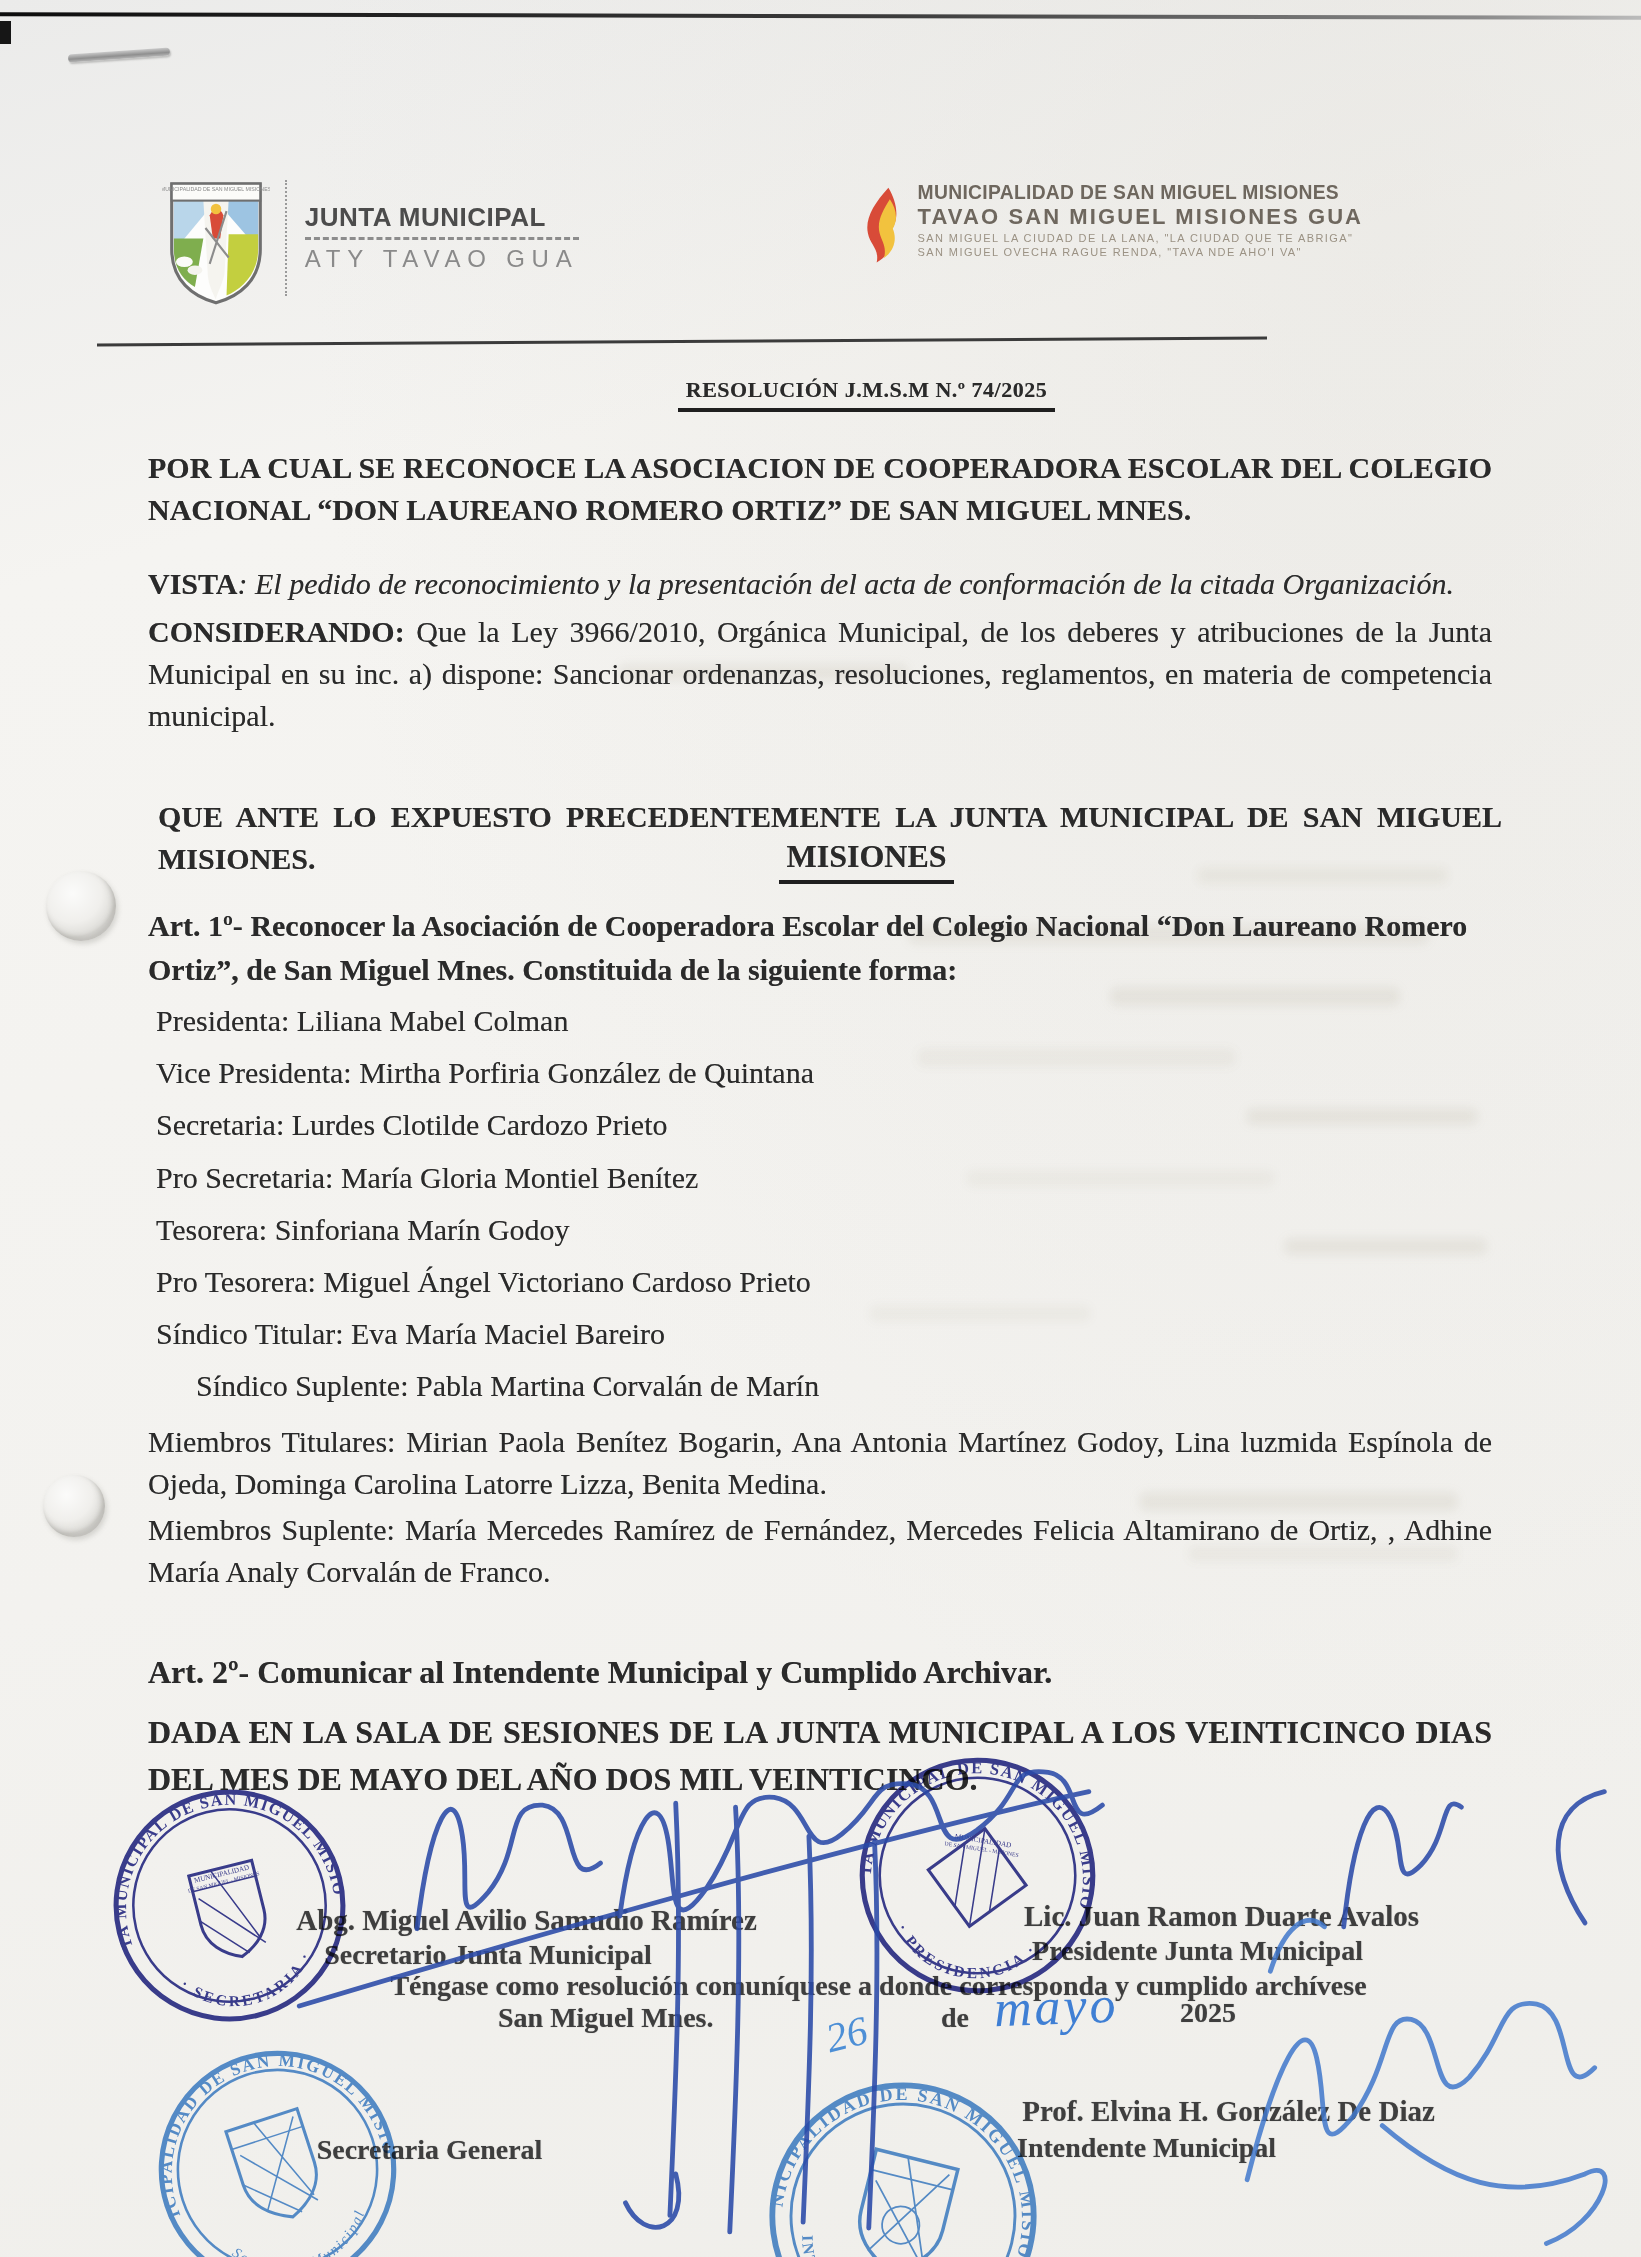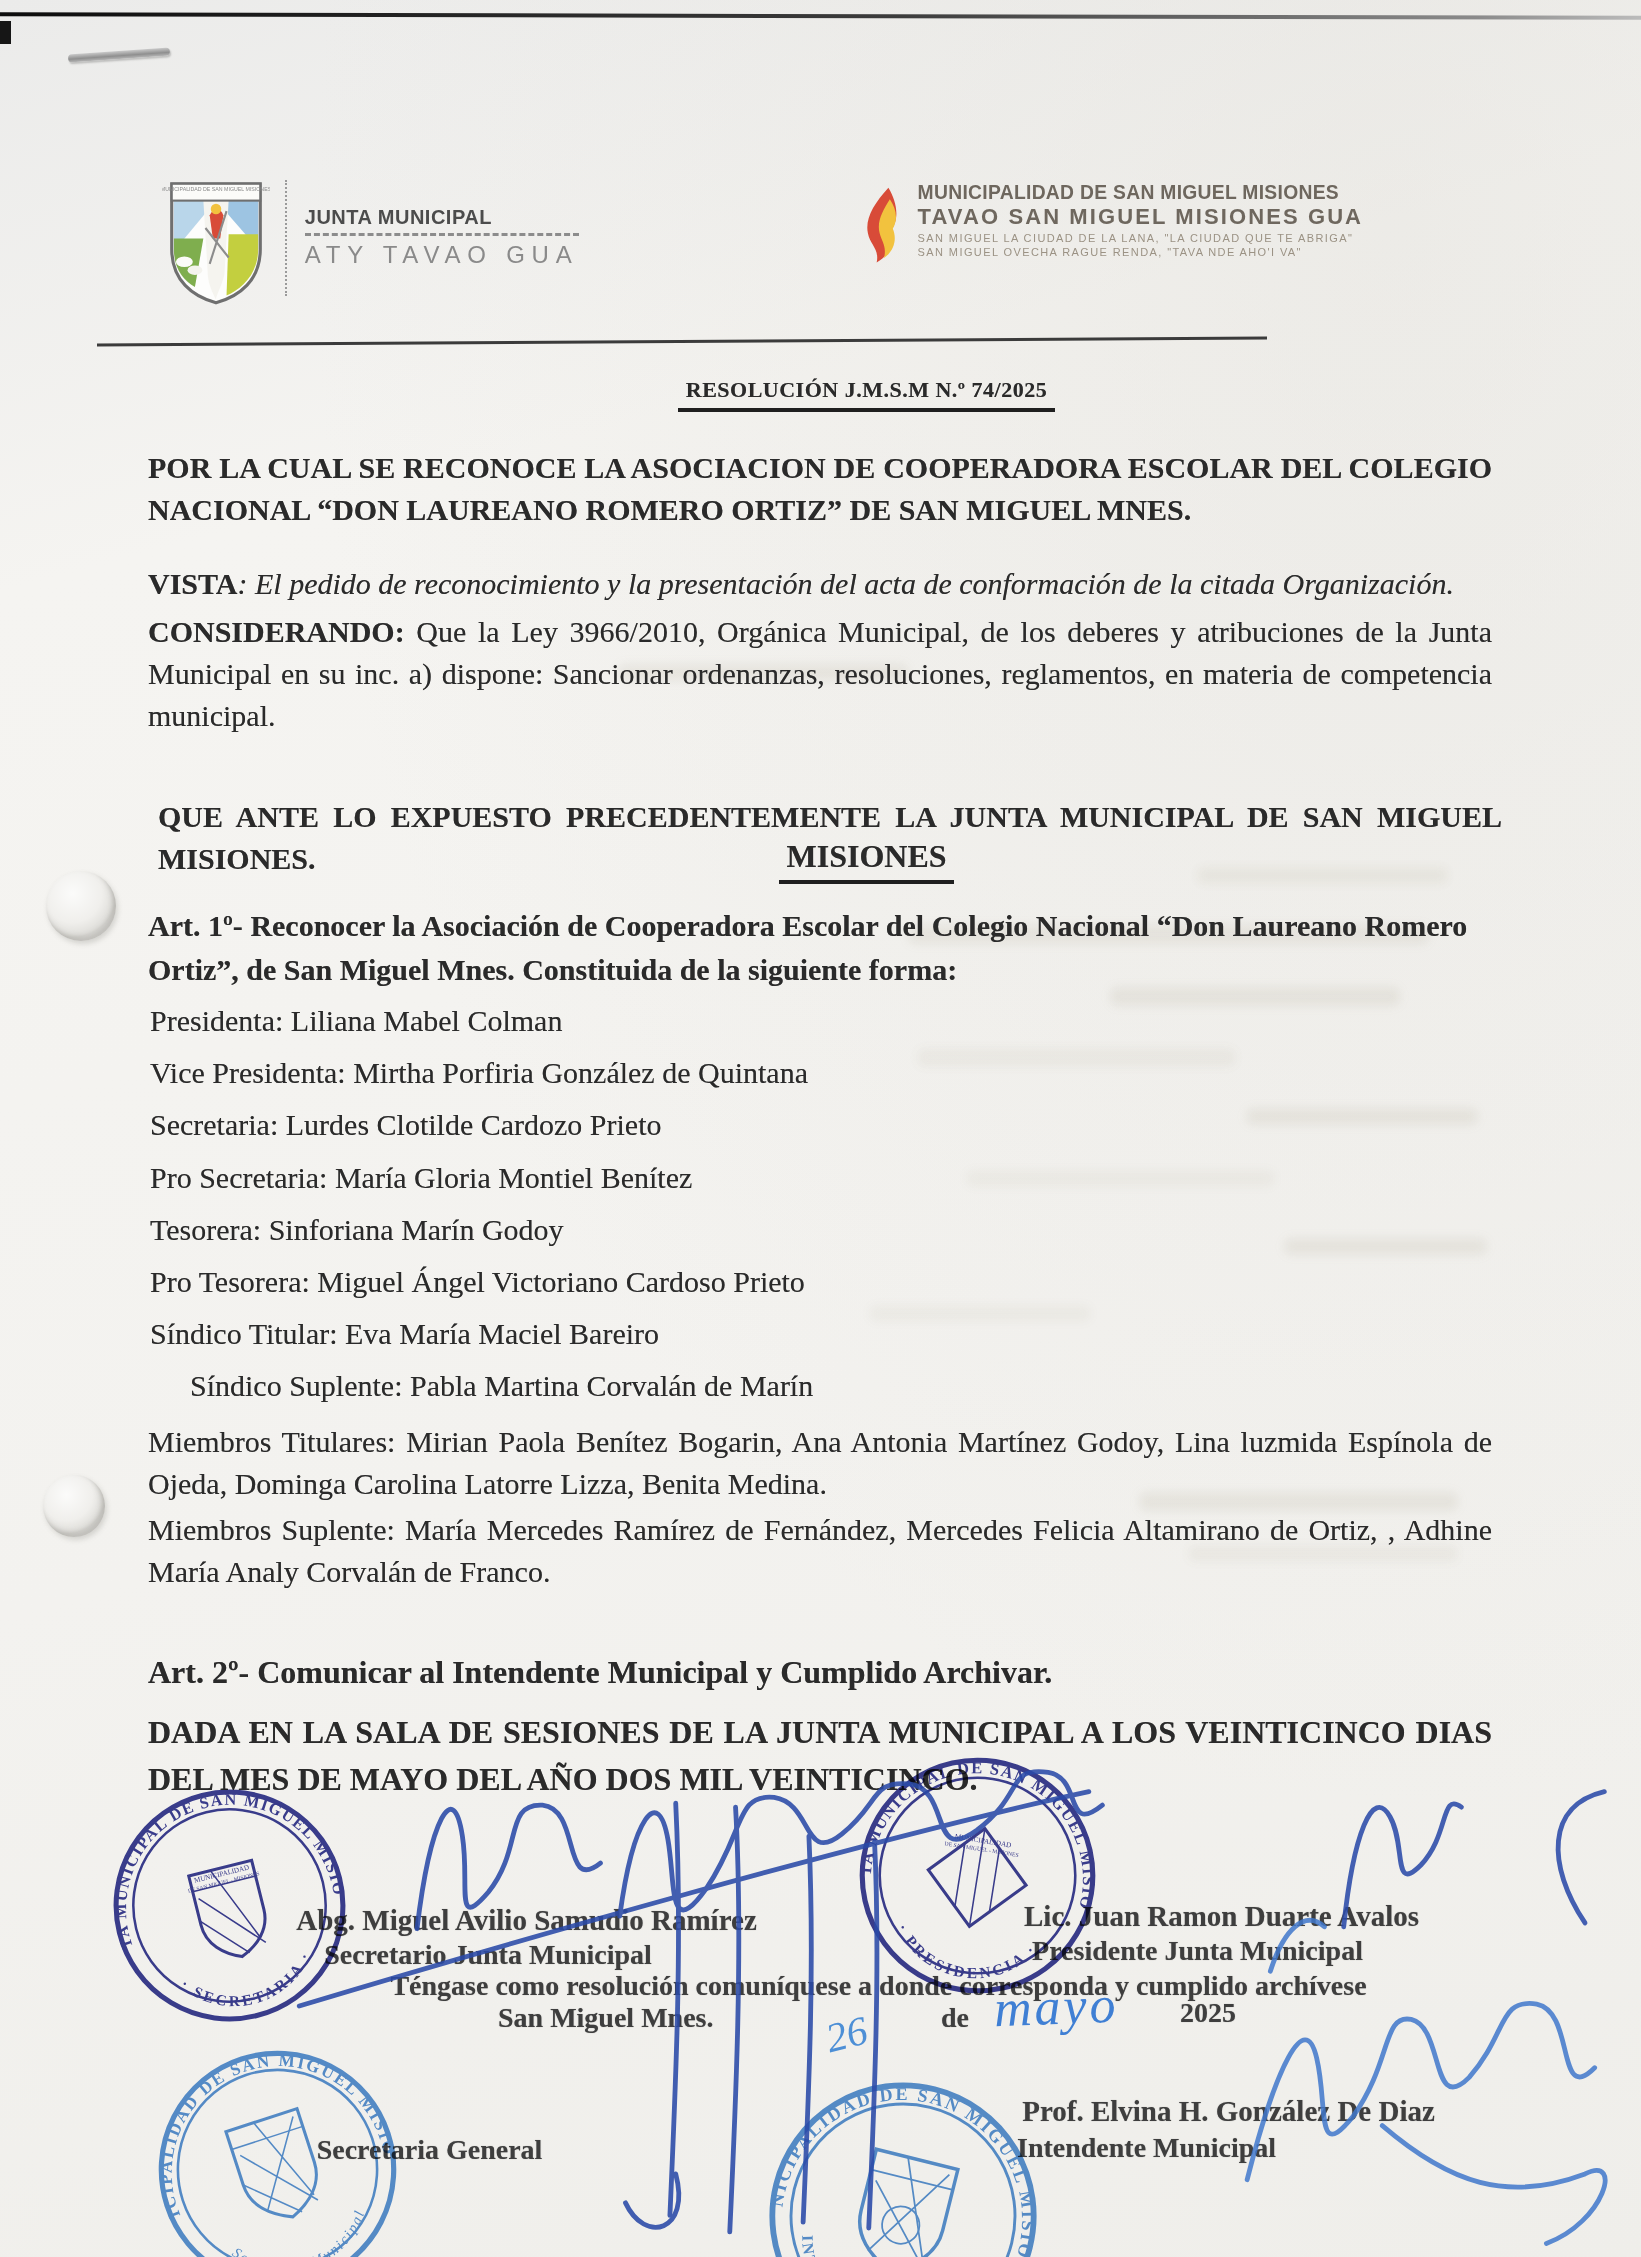--- a/index.html
+++ b/index.html
@@ -11,41 +11,41 @@
     overflow:hidden;
     font-family:"Liberation Serif", serif;
     color:#2b2b2b;
   }
   .tb{position:absolute; color:#2a2a2a; text-shadow:0 0 0.6px rgba(20,20,20,.45);}
   .just{text-align:justify;}
   .b{font-weight:bold;}
   .i{font-style:italic;}
   .center{text-align:center;}
   .body-par{left:148px; width:1344px; font-size:30px; line-height:42px;}
-  .member{left:150px; font-size:30px;}
+  .member{left:156px; font-size:30px;}
   .sig-label{font-weight:bold; font-size:28px; color:#3e3e3e; text-shadow:0 0 1px rgba(40,40,40,.4);}
   .underline-thick{display:inline-block; border-bottom:4.8px solid #1f1f1f; padding:0 7.7px 4.8px 7.7px;}
   .stamp{position:absolute; mix-blend-mode:multiply; opacity:.92;}
   .stamp text{fill:currentColor;}
   .stamp-navy{color:#2b2e8c;}
   .stamp-blue{color:#4b8ad2;}
   .smudge{position:absolute; background:rgba(135,128,96,.10); filter:blur(4.8px); border-radius:7.7px;}
   .emboss{position:absolute; border-radius:50%;
     background:radial-gradient(circle at 38% 32%, #fbfbfa 0%, #f0efec 45%, #dddcd8 68%, rgba(210,209,205,0) 76%);
     box-shadow:inset -2.9px -3.9px 5.8px rgba(150,148,142,.55), 1.9px 2.9px 4.8px rgba(120,118,112,.25);}
   .scanline-top{position:absolute; left:0; top:13.5px; width:1641px; height:3.9px;
     background:linear-gradient(to right,#0d0d0d,#3c3c3c 55%,#8a8a8a 90%,#bbb); transform:rotate(.12deg);}
   .scantick{position:absolute; left:0; top:21px; width:10.6px; height:23px; background:#161616;}
   .staple{position:absolute; left:68px; top:51px; width:102px; height:7.7px; border-radius:3.9px;
     background:linear-gradient(#c9c9c9,#8f8f8f 60%,#b5b5b5); transform:rotate(-4deg);
     box-shadow:1px 1.9px 1.9px rgba(0,0,0,.2);}
   .logo-left{position:absolute; left:162px; top:169px; display:flex; align-items:center;}
   .logo-divider{width:0; border-left:2.9px dotted #9a9a9a; height:116px; margin:0 17.4px 0 15.4px;}
   .logo-left-text{font-family:"Liberation Sans", sans-serif;}
-  .logo-left-title{font-size:20px; font-weight:bold; color:#4c4c4c; letter-spacing:0.5px;
+  .logo-left-title{font-size:26px; font-weight:bold; color:#4c4c4c; letter-spacing:0.5px;
     border-bottom:3.9px dashed #8c8c8c; padding-bottom:3.9px;}
   .logo-left-sub{font-size:24px; color:#8a8a8a; letter-spacing:6.8px; margin-top:5.8px;}
   .logo-right{position:absolute; left:862px; top:182px; display:flex; align-items:flex-start;}
   .logo-right-text{font-family:"Liberation Sans", sans-serif; margin-left:11.6px;}
   .lr1{font-size:19.3px; font-weight:bold; color:#6e675e; letter-spacing:0.3px;}
   .lr2{font-size:22px; font-weight:bold; color:#6e675e; letter-spacing:2.1px;}
   .lr3,.lr4{font-size:11px; color:#9b9284; letter-spacing:1.4px; margin-top:1.9px;}
   .rule{position:absolute; left:97px; top:340px; width:1170px; height:2.9px; background:#3b3b3b; transform:rotate(-.35deg);}
   .ink{position:absolute; left:0; top:0; pointer-events:none;}
   .hand{position:absolute; font-style:italic; color:#3f7fd4; text-shadow:none;}

